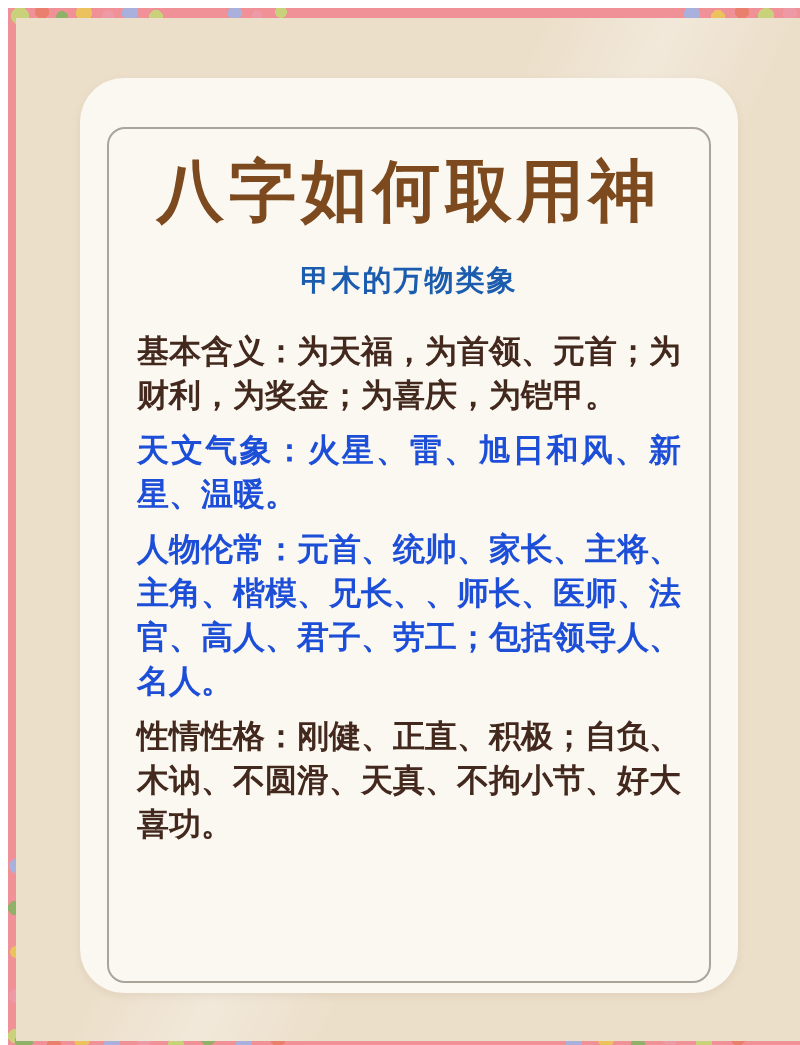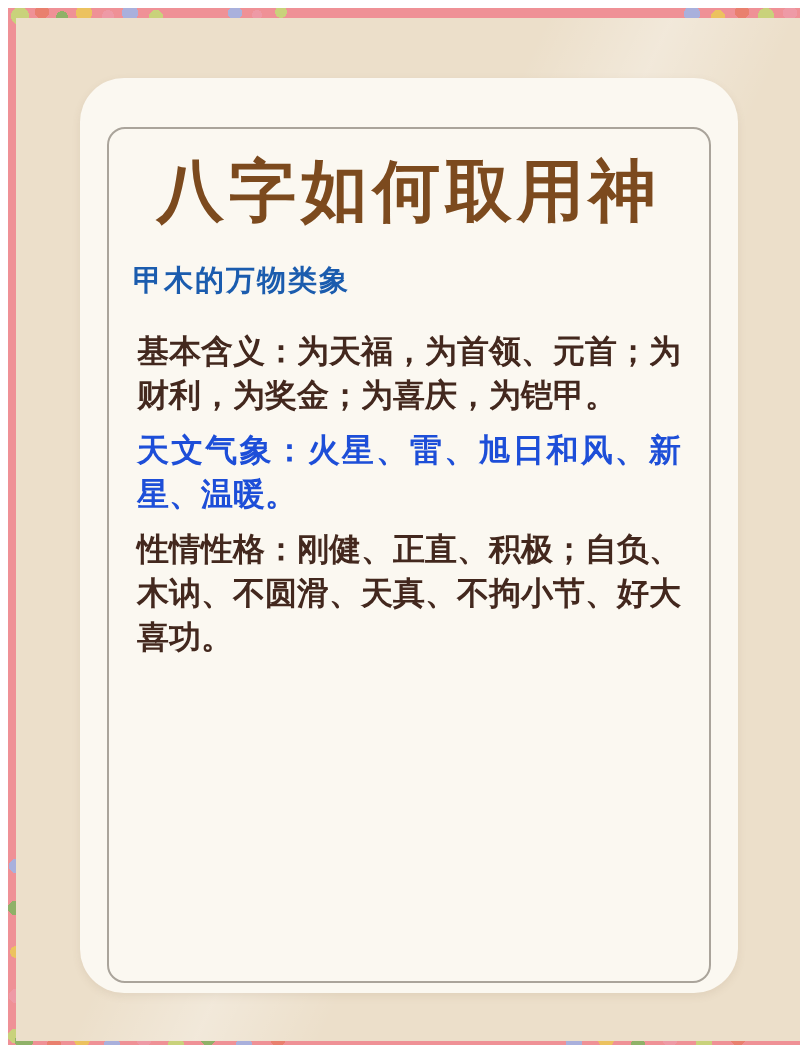--- a/index.html
+++ b/index.html
@@ -126,20 +126,21 @@
     color:#7c4a1e;
     font-size:67px;
     font-weight:700;
     line-height:84px;
     letter-spacing:5px;
     margin-top:4px;
   }
   .title span{ display:block; }
 
   .subtitle{
+    text-align:center;
     color:#1b5cae;
     font-size:29px;
     font-weight:700;
     margin-top:16px;
     letter-spacing:2px;
   }
 
   .bodytext{ margin-top:13px; }
   .bodytext p{
     font-size:32px;
@@ -172,19 +173,20 @@
 
         <h1 class="title">
           <span>八字如何取用神</span>
         </h1>
 
         <h2 class="subtitle">甲木的万物类象</h2>
 
         <div class="bodytext">
           <p class="dark">基本含义：为天福，为首领、元首；为财利，为奖金；为喜庆，为铠甲。</p>
           <p class="red">天文气象：火星、雷、旭日和风、新星、温暖。</p>
+          <p class="red">人物伦常：元首、统帅、家长、主将、主角、楷模、兄长、、师长、医师、法官、高人、君子、劳工；包括领导人、名人。</p>
           <p class="dark">性情性格：刚健、正直、积极；自负、木讷、不圆滑、天真、不拘小节、好大喜功。</p>
         </div>
 
       </div>
     </div>
   </div>
 </div>
 
 </body></html>

